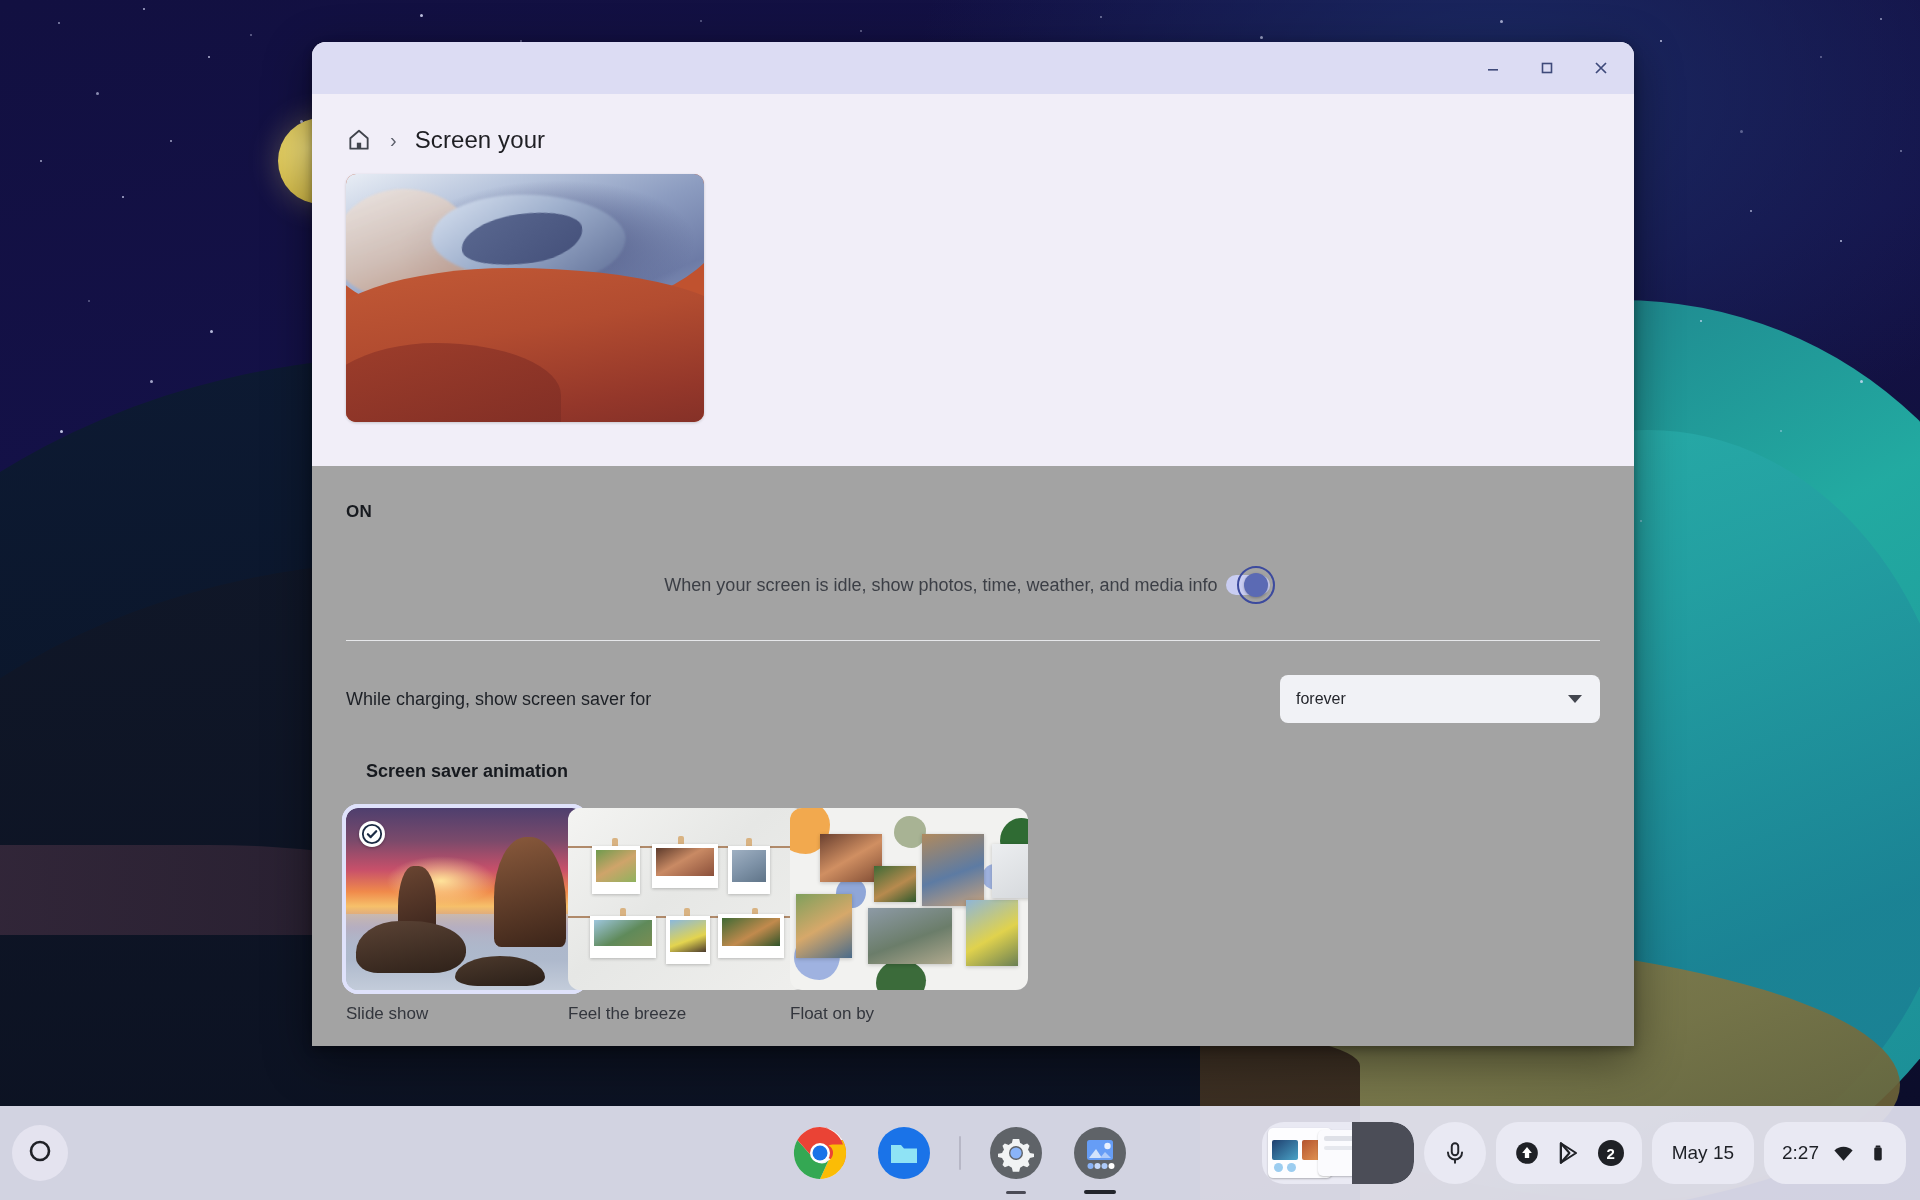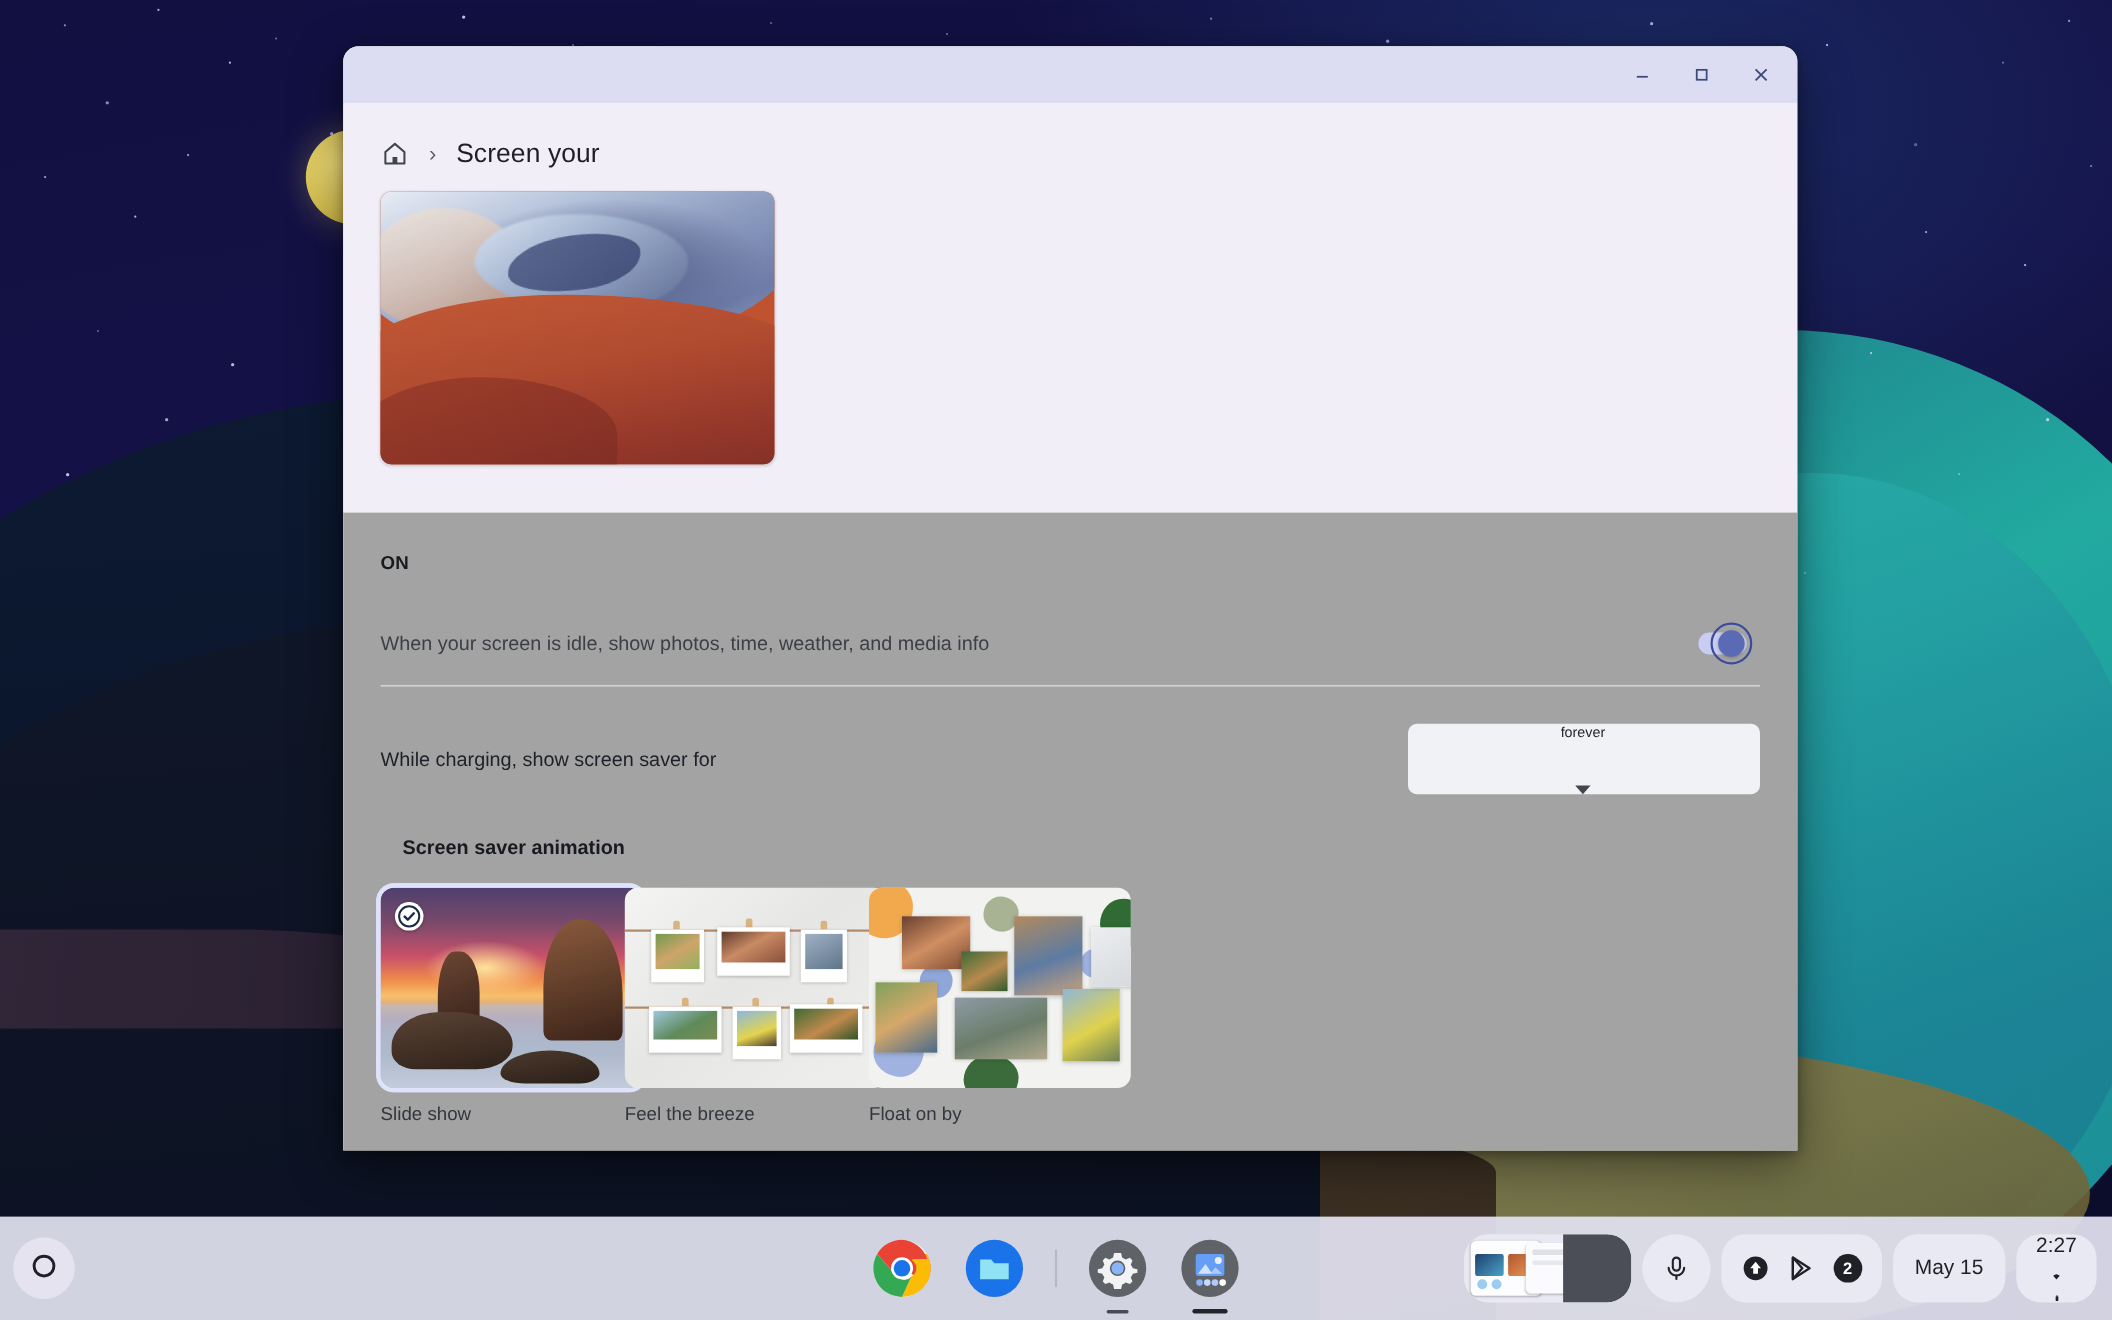--- a/index.html
+++ b/index.html
@@ -188,22 +188,22 @@
   
   .page-body {
     background: #a3a3a3;
     flex: 1 1 auto;
     padding: 0 34px;
     overflow: hidden;
   }
   .on-block { padding: 36px 0 0 0; }
   .on-title { font-size: 17px; font-weight: 700; color: #171a1f; margin-bottom: 40px; letter-spacing: .2px; }
   .on-row {
-    display: flex; align-items: center; justify-content: space-between;
-    padding-bottom: 15px;
+    display: flex; align-items: center; justify-content: center;
+    padding-bottom: 32px;
     border-bottom: 1px solid #e6e7ea;
   }
   .on-desc { font-size: 18px; color: #3c3f46; }
 
   .toggle-wrap {
     position: relative; width: 58px; height: 46px;
     display: flex; align-items: center; justify-content: flex-end;
     margin-right: 6px; cursor: pointer;
   }
   .tg-track {
@@ -222,27 +222,26 @@
     width: 38px; height: 38px; border-radius: 50%;
     border: 2px solid #3c4a9e;
   }
 
   .charge-row {
     display: flex; align-items: center; justify-content: space-between;
     padding: 34px 0 30px 0;
   }
   .charge-label { font-size: 18px; color: #1d2026; }
   .select-box {
-    width: 320px; height: 64px; border-radius: 8px;
+    width: 320px; height: 48px; border-radius: 8px;
     background: #f1f2f6; border: none;
     display: flex; align-items: center; justify-content: space-between;
     padding: 0 18px 0 16px;
-    font-size: 13px; color: #24262c; font-family: inherit;
+    font-size: 16px; color: #24262c; font-family: inherit;
     cursor: pointer;
-    flex-direction: column;
   }
   .caret {
     width: 0; height: 0;
     border-left: 7px solid transparent; border-right: 7px solid transparent;
     border-top: 8px solid #43464f;
   }
 
   .anim-title { font-size: 18px; font-weight: 700; color: #171a1f; padding: 8px 0 26px 0; margin-left: 20px; }
   .anim-grid { display: flex; gap: 30px; }
   .anim-item { width: 192px; }
@@ -323,21 +322,21 @@
     display: flex; align-items: center; gap: 10px;
   }
   .pill {
     background: #e9e9f3; border-radius: 22px; height: 62px;
     display: flex; align-items: center; cursor: pointer;
   }
   .win-pill { padding: 0; overflow: hidden; width: 152px; position: relative; }
   .mic-pill { width: 62px; justify-content: center; border-radius: 50%; }
   .tray-pill { padding: 0 18px; gap: 16px; }
   .date-pill { padding: 0 20px; font-size: 19px; color: #1e2026; }
-  .time-pill { padding: 0 18px; gap: 13px; font-size: 19px; color: #1e2026; flex-direction: column; }
+  .time-pill { padding: 0 18px; gap: 13px; font-size: 19px; color: #1e2026; }
   .badge2 {
     width: 26px; height: 26px; border-radius: 50%;
     background: #1f2126; color: #fff; font-size: 15px; font-weight: 700;
     display: flex; align-items: center; justify-content: center;
   }
 </style>
 </head>
 <body>
 
 <div id="desktop">

